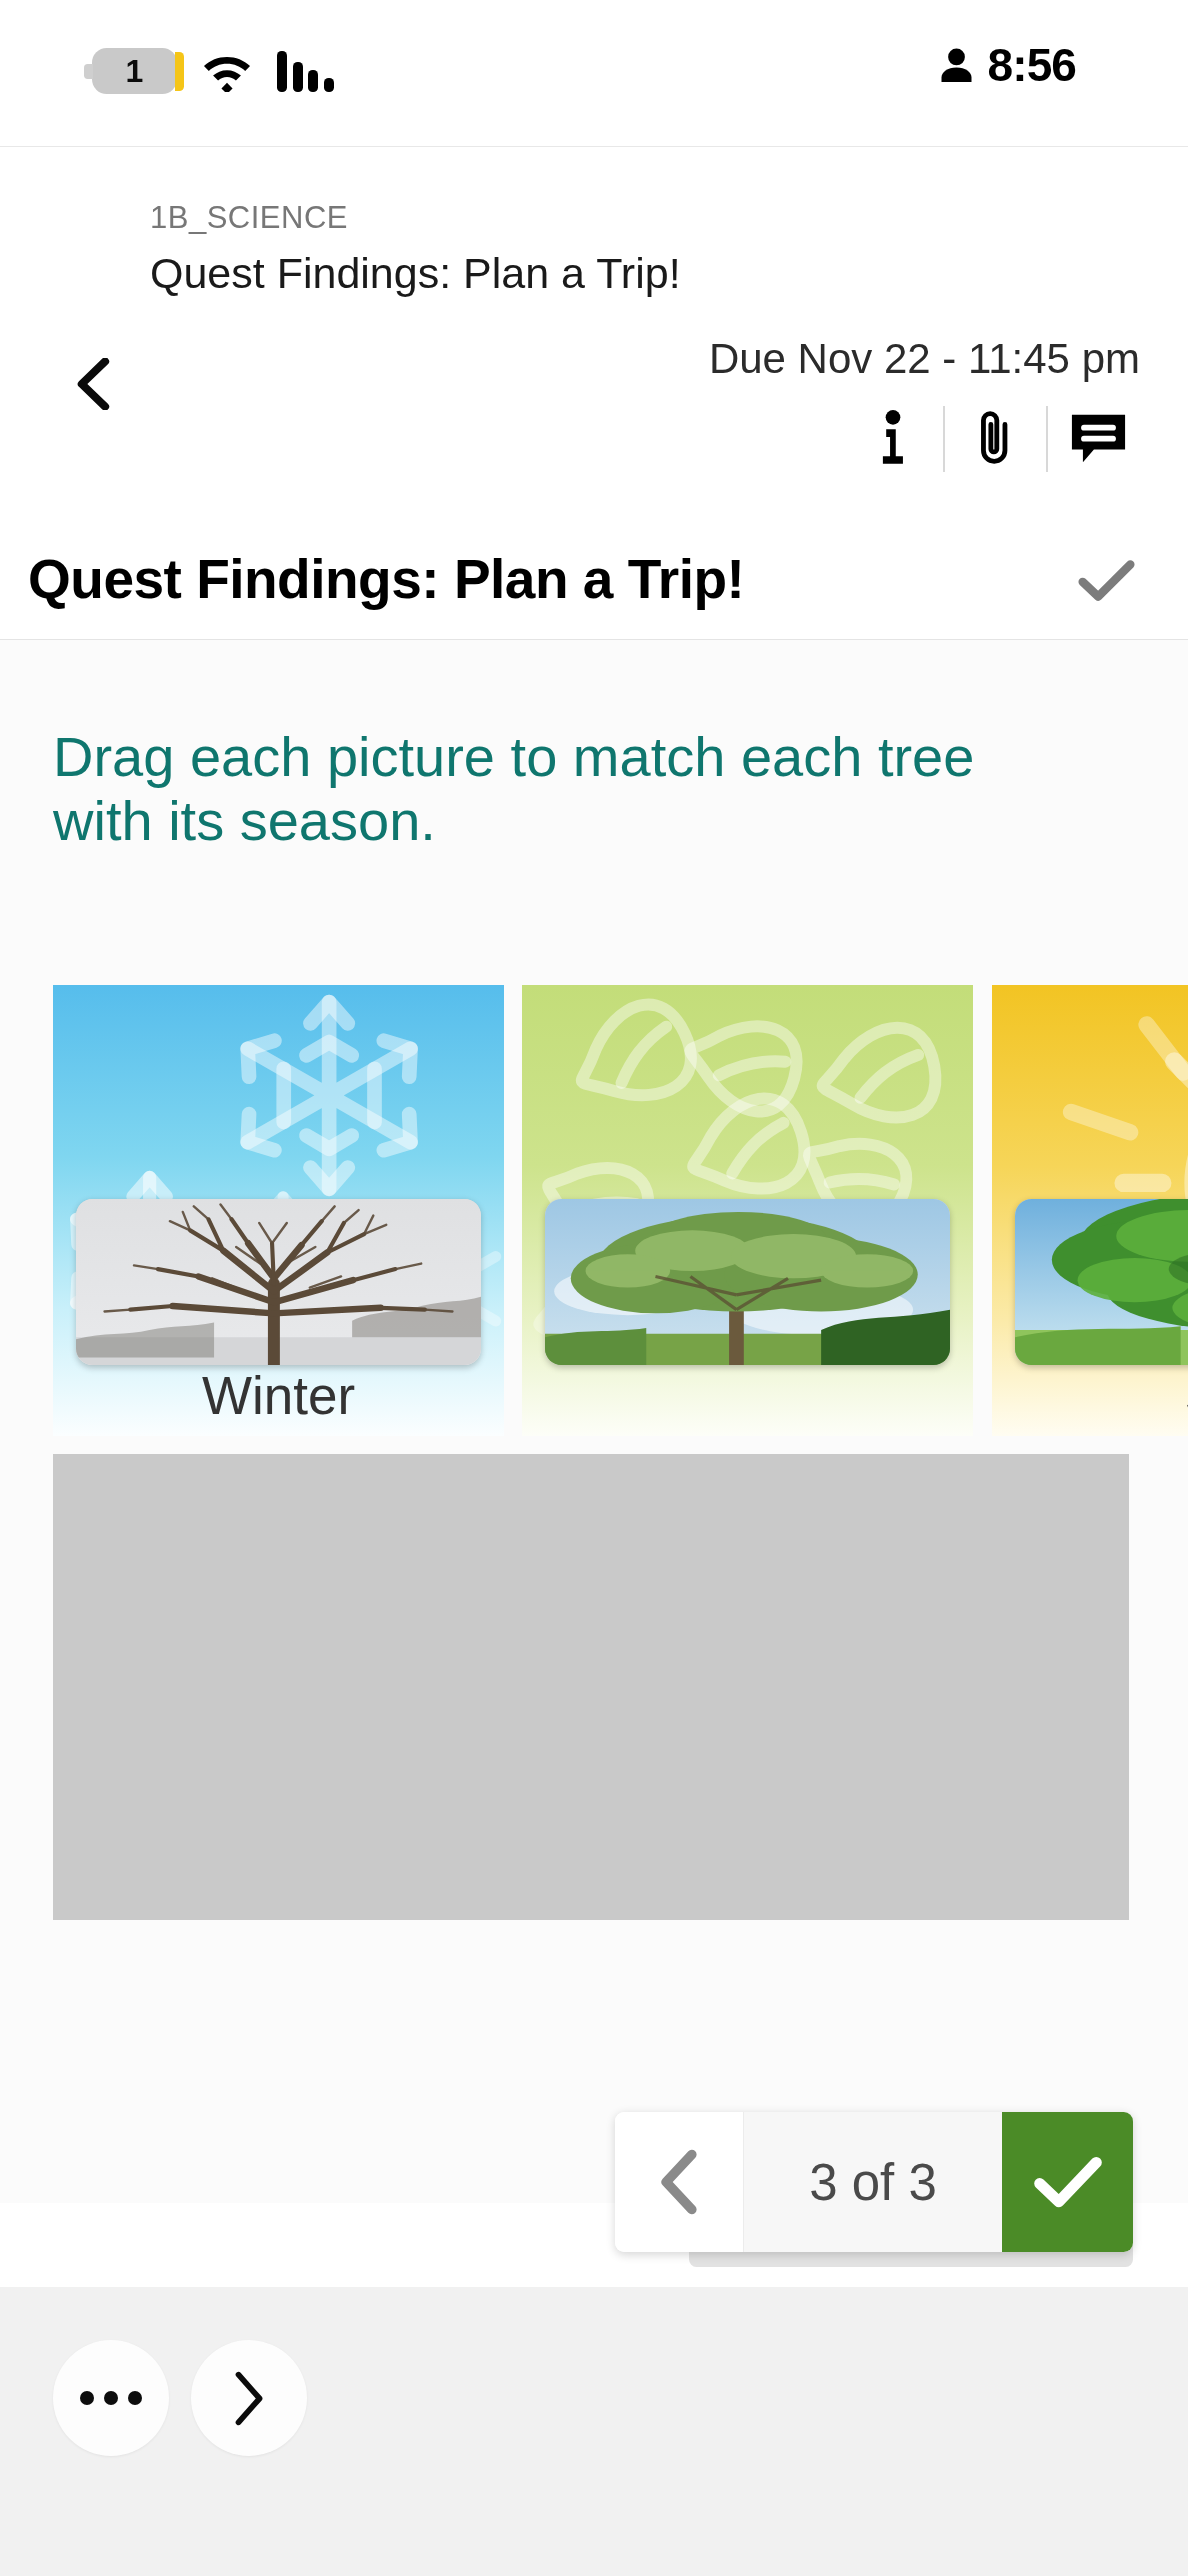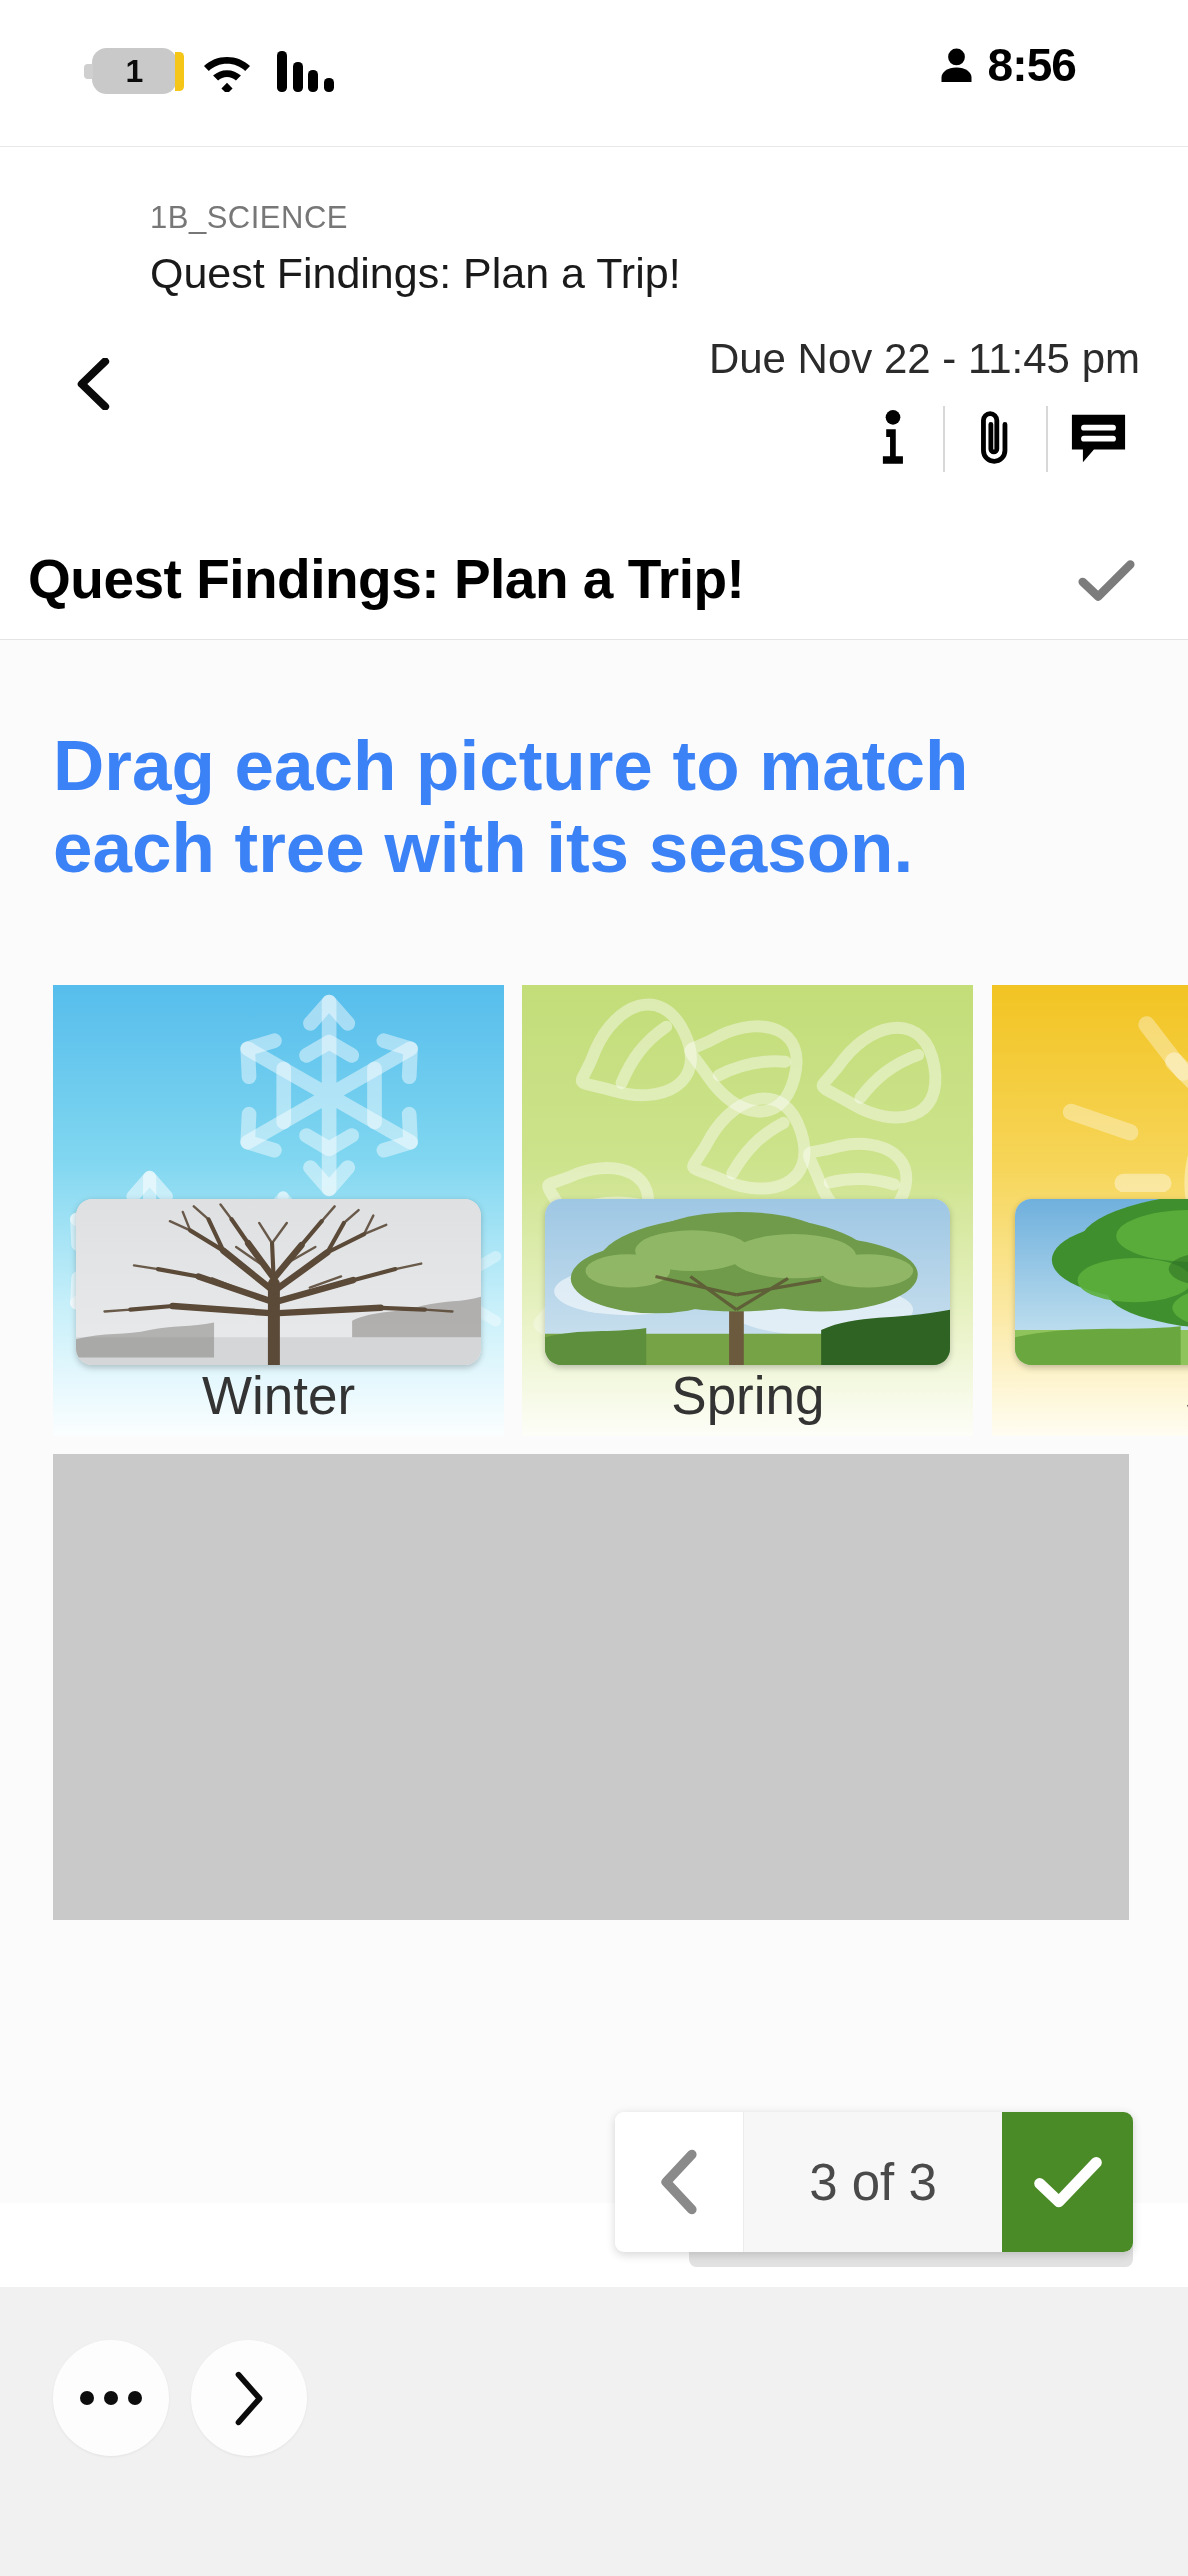--- a/index.html
+++ b/index.html
@@ -80,21 +80,21 @@
   }
   .title-check { position:absolute; right:53px; top:41px; }
 
   
   .content {
     position:absolute; left:0; top:639px; width:1188px; height:1564px;
     background:#fbfbfb; border-top:1.8px solid #e4e4e4;
   }
   .instruction {
     position:absolute; left:53px; top:85px; width:1032px;
-    font-size:71px; line-height:1.15; color:#3b82f6; font-weight:700;
+    font-size:56px; line-height:1.15; color:#0f766e; font-weight:400;
   }
 
   .cards {
     position:absolute; left:53px; top:345px; width:1161px; height:451px;
     display:flex; gap:18.4px;
   }
   .card {
     position:relative; width:451px; height:451px; flex:0 0 451px; overflow:hidden;padding-left:36px;
   }
   .card .pattern { position:absolute; inset:0; }
@@ -360,21 +360,20 @@
               <ellipse cx="160" cy="56" rx="62" ry="22"></ellipse>
               <ellipse cx="270" cy="62" rx="68" ry="24"></ellipse>
               <ellipse cx="90" cy="78" rx="46" ry="18"></ellipse>
               <ellipse cx="350" cy="78" rx="50" ry="18"></ellipse>
             </g>
             <g stroke="#5b5133" stroke-width="3.5" fill="none" opacity=".8">
               <path d="M208 120l-50-36M208 120l56-34M208 104l-88-20M208 104l92-16"></path>
             </g>
           </svg>
         </div>
-        <div class="card-label">Spring</div>
       </div>
 
       <div class="card card-summer">
         <svg class="pattern" viewBox="0 0 490 490" preserveAspectRatio="none">
           <g stroke="#ffffff" stroke-opacity="0.4" stroke-linecap="round" fill="none">
             <circle cx="330" cy="215" r="110" stroke-width="22"></circle>
             <g stroke-width="20">
               <path d="M330 60V18M330 412v42M475 215h42M185 215h-42"></path>
               <path d="M432 113l30-30M228 317l-30 30M432 317l30 30M228 113l-30-30"></path>
             </g>

